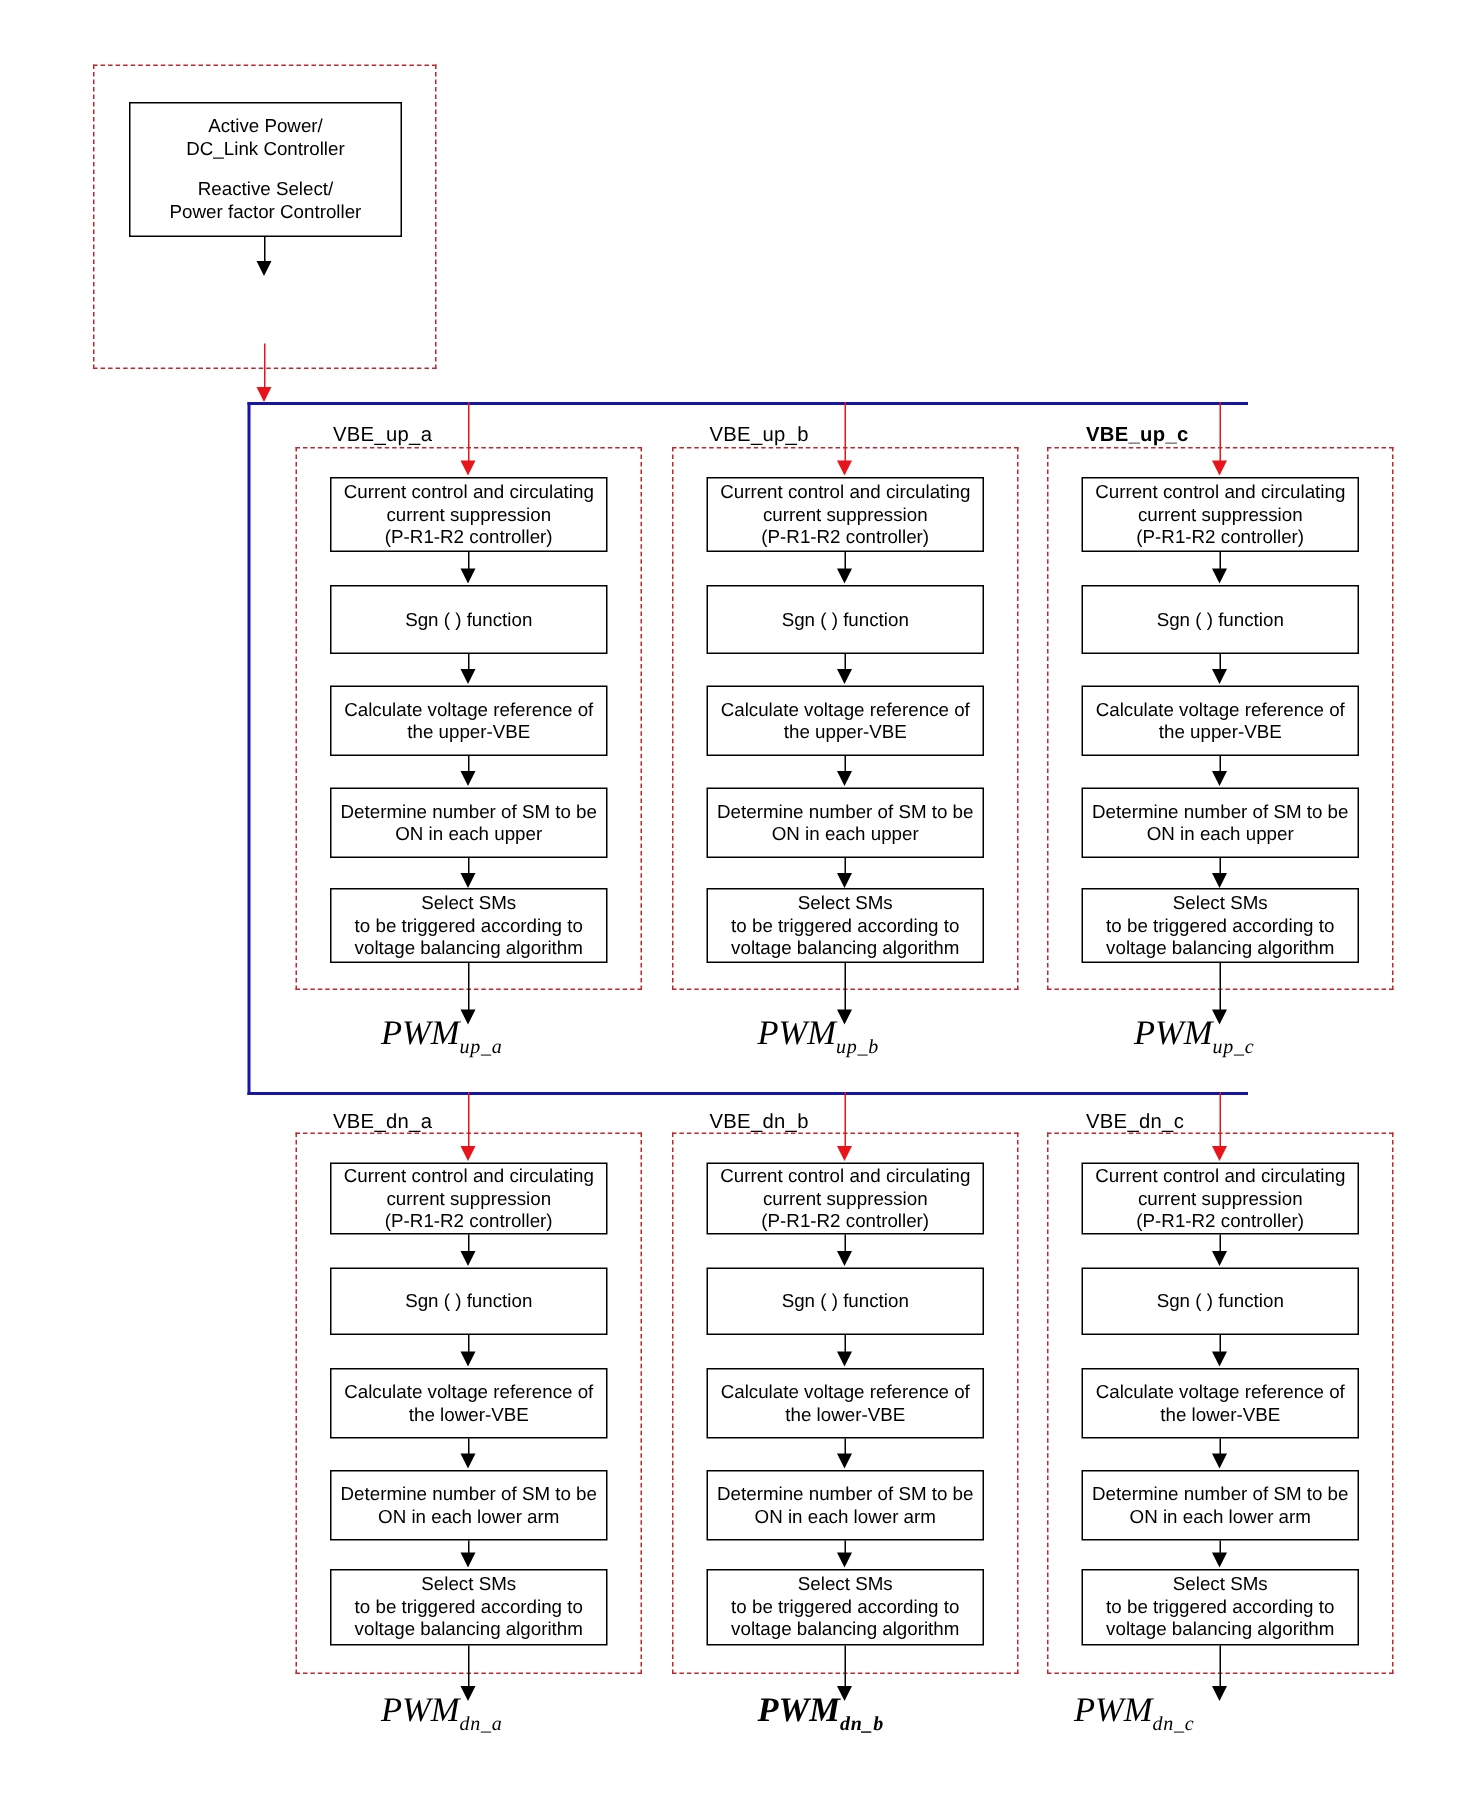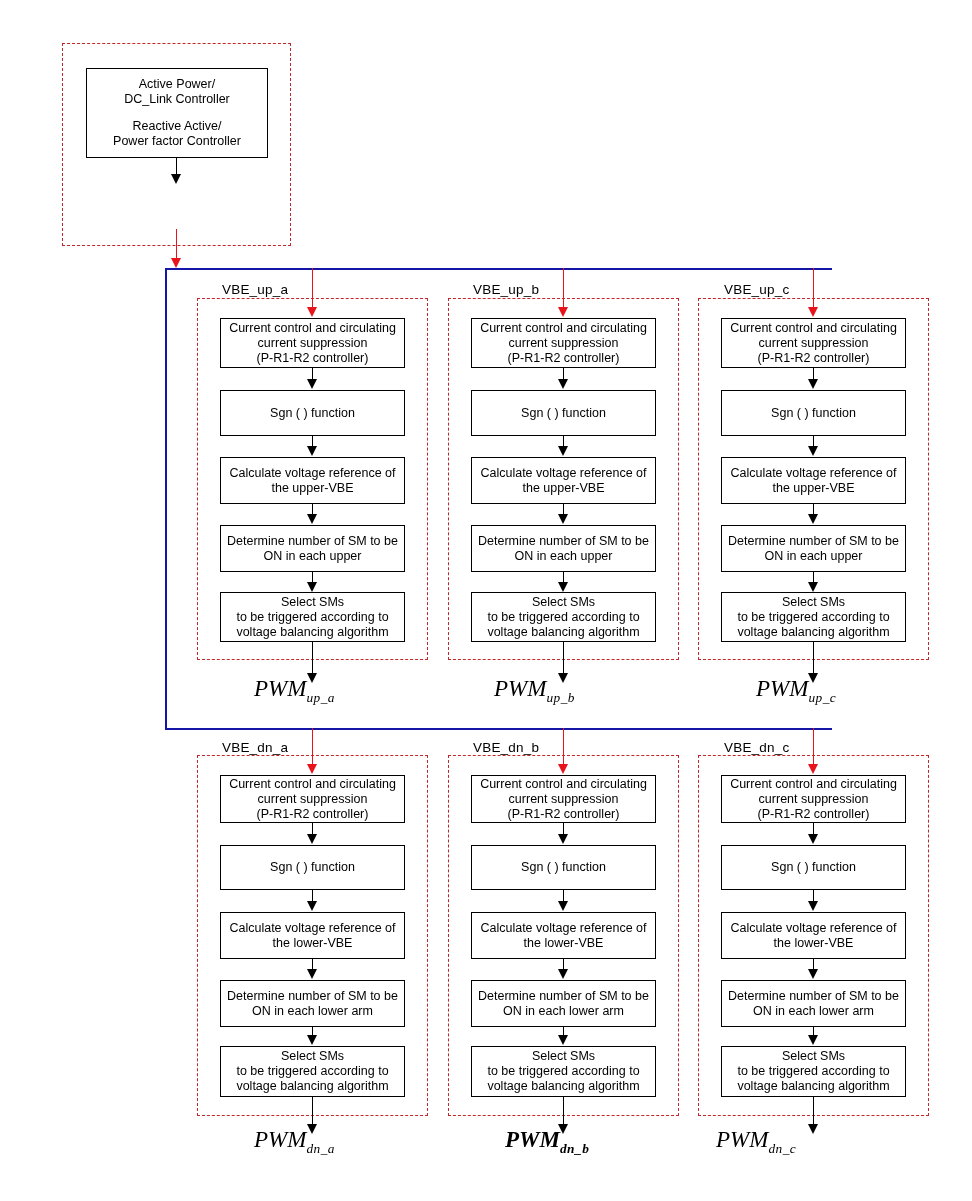--- a/index.html
+++ b/index.html
@@ -106,21 +106,21 @@
 <body>
 
 <div id="canvas">
 
   <div class="dashed-group" style="left:62px; top:43px; width:229px; height:203px;"></div>
 
   <div class="pbox" style="left:86px; top:68px; width:182px; height:90px;">
     <span class="ln">Active Power/</span>
     <span class="ln">DC_Link Controller</span>
     <span class="gap"></span>
-    <span class="ln">Reactive Active/</span>
+    <span class="ln">Reactive Select/</span>
     <span class="ln">Power factor Controller</span>
   </div>
 
   <div class="vline" style="left:176px; top:158px; height:17px;"></div>
   <div class="arrow-down" style="left:171px; top:174px;"></div>
 
 
   <div class="vline red" style="left:176px; top:229px; height:30px;"></div>
   <div class="arrow-down red" style="left:171px; top:258px;"></div>
 
@@ -207,25 +207,25 @@
   <div class="vline" style="left:563px; top:572px; height:11px;"></div>
   <div class="arrow-down" style="left:558px; top:582px;"></div>
 
   <div class="pbox" style="left:471px; top:592px; width:185px; height:50px;">
     <span class="ln">Select SMs</span>
     <span class="ln">to be triggered according to</span>
     <span class="ln">voltage balancing algorithm</span>
   </div>
   <div class="vline" style="left:563px; top:642px; height:32px;"></div>
   <div class="arrow-down" style="left:558px; top:673px;"></div>
-  <div class="pwm-label" style="left:494px; top:676px;">
+  <div class="pwm-label" style="left:505px; top:676px;">
     <span>PWM</span><sub>up_b</sub>
   </div>
 
-  <div class="group-label" style="left:724px; top:282px;">VBE_up_c</div>
+  <div class="group-label" style="left:724px; top:282px;font-weight:bold;">VBE_up_c</div>
   <div class="dashed-group" style="left:698px; top:298px; width:231px; height:362px;"></div>
 
   <div class="vline red" style="left:813px; top:268px; height:40px;"></div>
   <div class="arrow-down red" style="left:808px; top:307px;"></div>
 
   <div class="pbox" style="left:721px; top:318px; width:185px; height:50px;">
     <span class="ln">Current control and circulating</span>
     <span class="ln">current suppression</span>
     <span class="ln">(P-R1-R2 controller)</span>
   </div>

